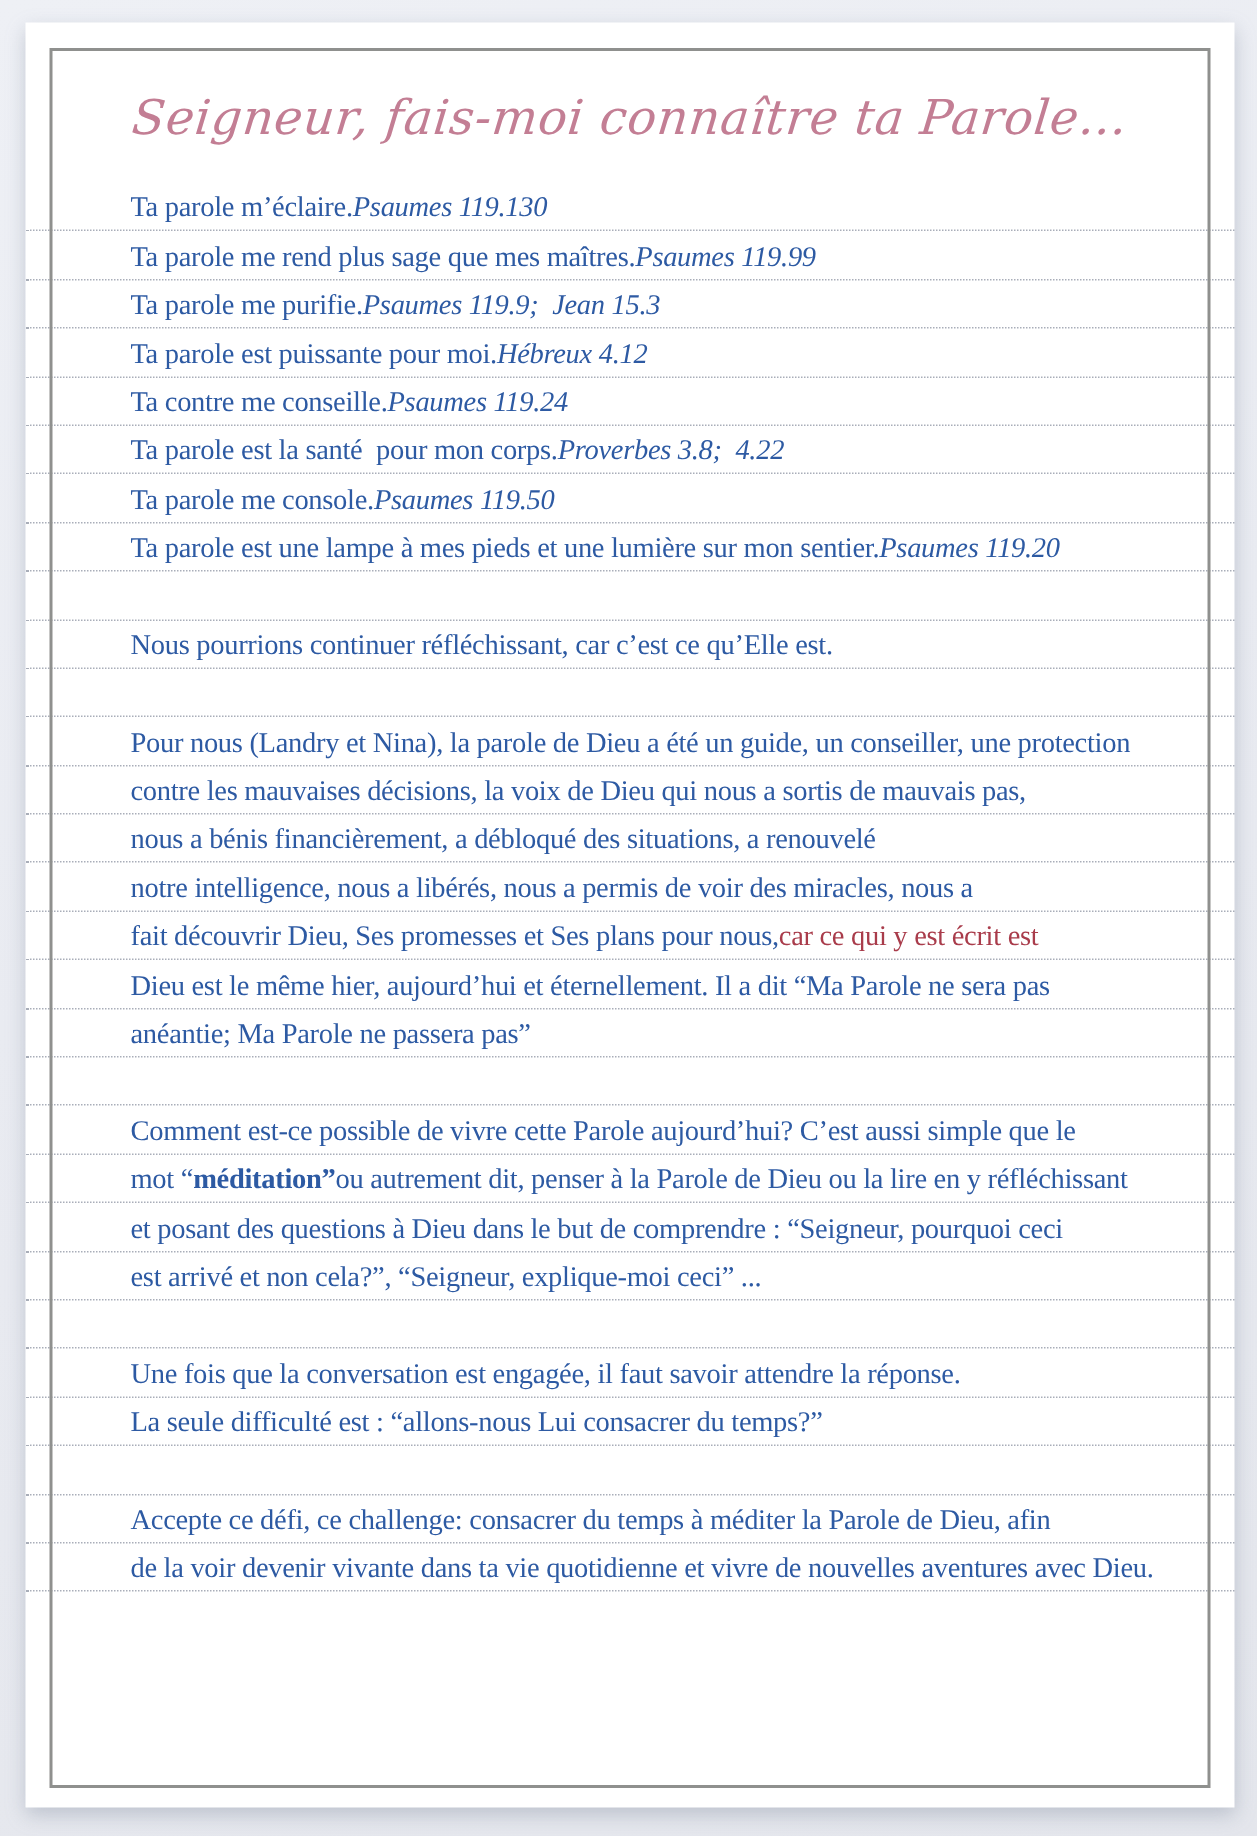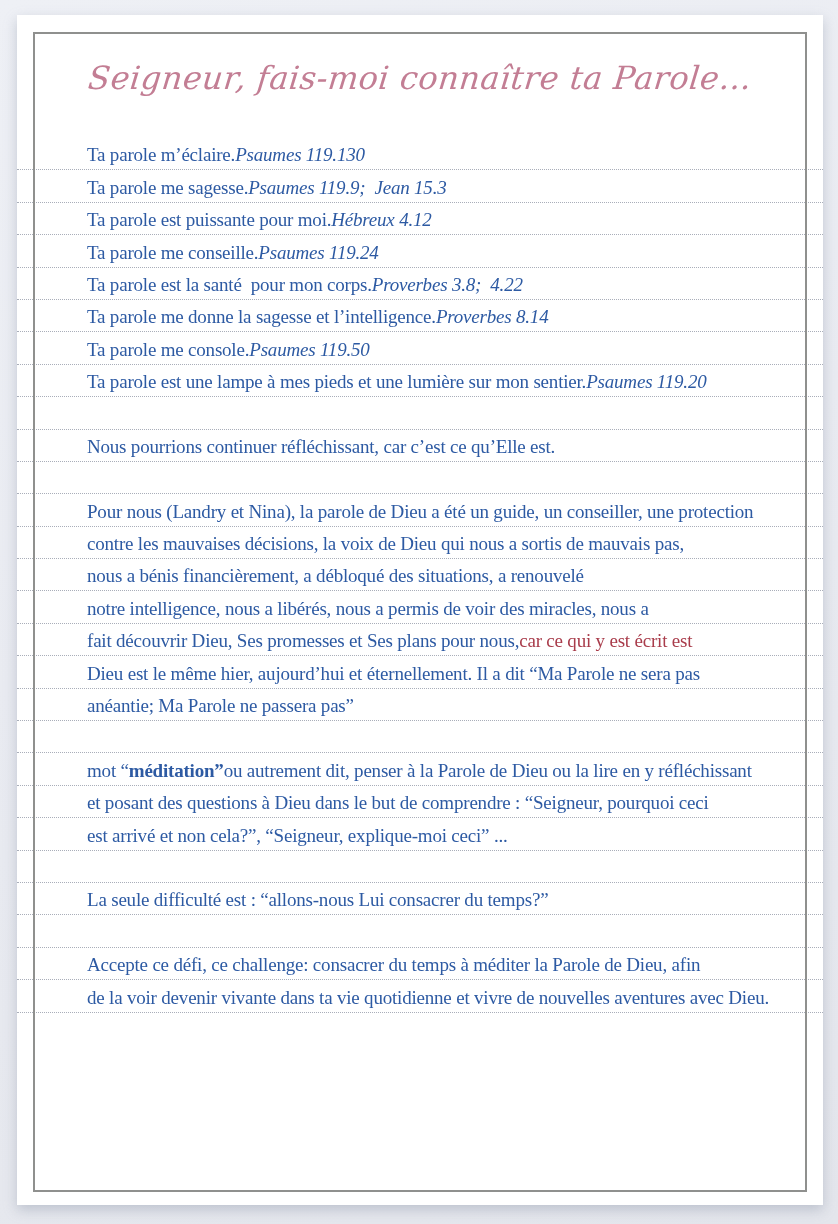--- a/index.html
+++ b/index.html
@@ -31,21 +31,21 @@
     text-align:center;
     font-family:"DejaVu Serif",serif;
     font-style:italic;
     font-size:32px;
     letter-spacing:.5px;
     color:var(--pink);
     transform:skewX(-6deg);
     white-space:nowrap;
   }
   .lines{
-    position:absolute;left:0;right:0;top:123px;
+    position:absolute;left:0;right:0;top:107px;
   }
   .line{
     height:32.4px;
     border-bottom:1px dotted var(--rule);
     display:flex;align-items:flex-end;
     padding:0 14px 3px 70px;
     font-size:19px;
     letter-spacing:-0.2px;
     color:var(--text);
     white-space:nowrap;
@@ -59,38 +59,38 @@
 
 <div class="canvas">
   <div class="sheet">
     <div class="title">Seigneur, fais-moi connaître ta Parole...</div>
     <div class="lines">
         <div class="line">
           <span class="seg seg-n">Ta parole m’éclaire. </span>
           <span class="seg seg-i">Psaumes 119.130</span>
         </div>
         <div class="line">
-          <span class="seg seg-n">Ta parole me sagesse. </span>
+          <span class="seg seg-n">Ta parole me rend plus sage que mes maîtres. </span>
+          <span class="seg seg-i">Psaumes 119.99</span>
+        </div>
+        <div class="line">
+          <span class="seg seg-n">Ta parole me purifie. </span>
           <span class="seg seg-i">Psaumes 119.9; &nbsp;Jean 15.3</span>
         </div>
         <div class="line">
           <span class="seg seg-n">Ta parole est puissante pour moi. </span>
           <span class="seg seg-i">Hébreux 4.12</span>
         </div>
         <div class="line">
-          <span class="seg seg-n">Ta parole me conseille. </span>
+          <span class="seg seg-n">Ta contre me conseille. </span>
           <span class="seg seg-i">Psaumes 119.24</span>
         </div>
         <div class="line">
           <span class="seg seg-n">Ta parole est la santé &nbsp;pour mon corps. </span>
           <span class="seg seg-i">Proverbes 3.8; &nbsp;4.22</span>
-        </div>
-        <div class="line">
-          <span class="seg seg-n">Ta parole me donne la sagesse et l’intelligence. </span>
-          <span class="seg seg-i">Proverbes 8.14</span>
         </div>
         <div class="line">
           <span class="seg seg-n">Ta parole me console. </span>
           <span class="seg seg-i">Psaumes 119.50</span>
         </div>
         <div class="line">
           <span class="seg seg-n">Ta parole est une lampe à mes pieds et une lumière sur mon sentier. </span>
           <span class="seg seg-i">Psaumes 119.20</span>
         </div>
         <div class="line"></div>
@@ -115,31 +115,37 @@
           <span class="seg seg-r"> car ce qui y est écrit est</span>
         </div>
         <div class="line">
           <span class="seg seg-n">Dieu est le même hier, aujourd’hui et éternellement. Il a dit “Ma Parole ne sera pas</span>
         </div>
         <div class="line">
           <span class="seg seg-n">anéantie; Ma Parole ne passera pas”</span>
         </div>
         <div class="line"></div>
         <div class="line">
+          <span class="seg seg-n">Comment est-ce possible de vivre cette Parole aujourd’hui? C’est aussi simple que le</span>
+        </div>
+        <div class="line">
           <span class="seg seg-n">mot “</span>
           <span class="seg seg-bu">méditation”</span>
           <span class="seg seg-n"> ou autrement dit, penser à la Parole de Dieu ou la lire en y réfléchissant</span>
         </div>
         <div class="line">
           <span class="seg seg-n">et posant des questions à Dieu dans le but de comprendre : “Seigneur, pourquoi ceci</span>
         </div>
         <div class="line">
           <span class="seg seg-n">est arrivé et non cela?”, “Seigneur, explique-moi ceci” ...</span>
         </div>
         <div class="line"></div>
+        <div class="line">
+          <span class="seg seg-n">Une fois que la conversation est engagée, il faut savoir attendre la réponse.</span>
+        </div>
         <div class="line">
           <span class="seg seg-n">La seule difficulté est : “allons-nous Lui consacrer du temps?”</span>
         </div>
         <div class="line"></div>
         <div class="line">
           <span class="seg seg-n">Accepte ce défi, ce challenge: consacrer du temps à méditer la Parole de Dieu, afin</span>
         </div>
         <div class="line">
           <span class="seg seg-n">de la voir devenir vivante dans ta vie quotidienne et vivre de nouvelles aventures avec Dieu.</span>
         </div>

